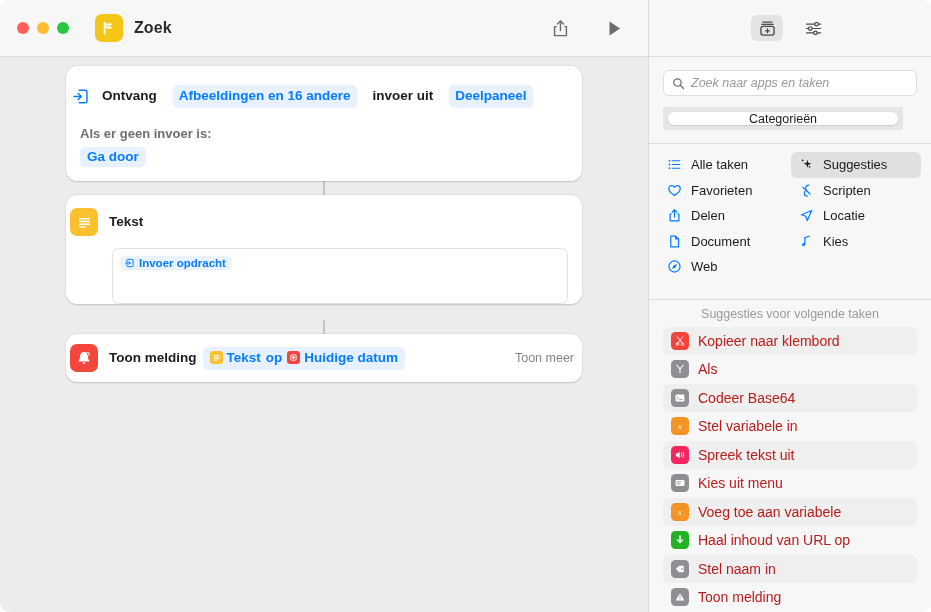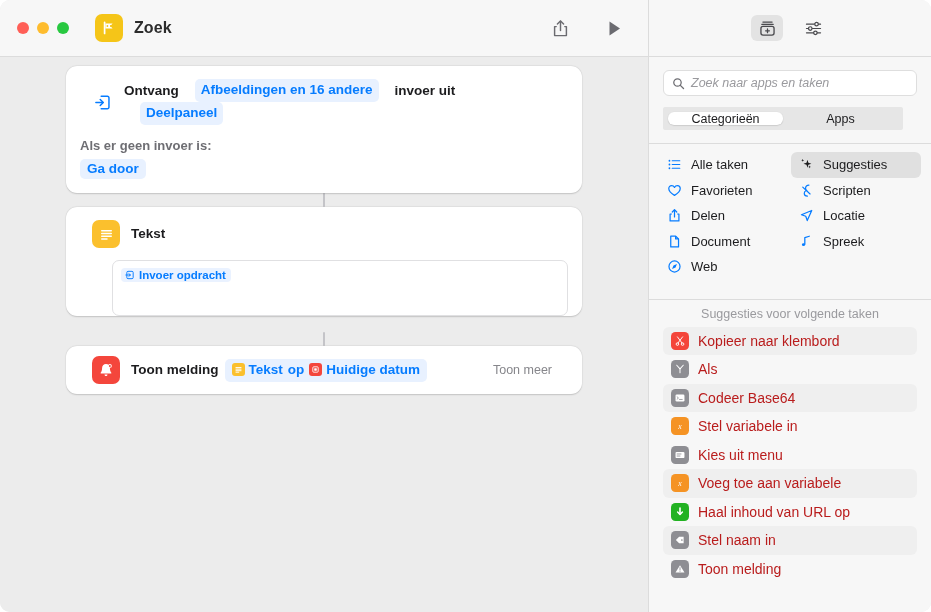--- a/index.html
+++ b/index.html
@@ -128,21 +128,21 @@
     width: 2px;
     height: 14px;
     background: #c4c4c8;
     margin: 0 auto;
     border-radius: 1px;
   }
 
   .card-row {
     display: flex;
     align-items: center;
-    padding: 0 26px;
+    padding: 0 4px;
     min-height: 34px;
   }
   .act-icon {
     width: 20px; height: 20px;
     flex: 0 0 20px;
     display: flex; align-items: center; justify-content: center;
   }
   .act-icon-lg {
     width: 28px; height: 28px;
     flex: 0 0 28px;
@@ -544,21 +544,20 @@
           <svg width="13" height="13" viewBox="0 0 14 14">
             <circle cx="5.9" cy="5.9" r="4.0" stroke="#6e6e73" stroke-width="1.35" fill="none"></circle>
             <path d="M9.0 9.0 L12.4 12.4" stroke="#6e6e73" stroke-width="1.45" stroke-linecap="round"></path>
           </svg>
           <span class="search-placeholder">Zoek naar apps en taken</span>
         </div>
       </div>
 
       <div class="segmented">
         <div class="seg active">Categorieën</div>
-        <div class="seg">Apps</div>
       </div>
 
       <div class="sidebar-divider"></div>
 
       <div class="cat-grid">
 
         <div class="cat-item">
           <span class="cat-icon">
             <svg width="15" height="15" viewBox="0 0 16 16">
               <circle cx="2.6" cy="4.0" r="0.95" fill="#067cff"></circle>
@@ -632,21 +631,21 @@
           <span class="cat-label">Document</span>
         </div>
 
         <div class="cat-item">
           <span class="cat-icon">
             <svg width="15" height="15" viewBox="0 0 16 16">
               <path d="M11.0 2.4 L6.2 3.8 V10.9" stroke="#067cff" stroke-width="1.35" fill="none" stroke-linecap="round" stroke-linejoin="round"></path>
               <ellipse cx="4.8" cy="11.4" rx="1.7" ry="1.45" fill="#067cff"></ellipse>
             </svg>
           </span>
-          <span class="cat-label">Spreek</span>
+          <span class="cat-label">Kies</span>
         </div>
 
         <div class="cat-item">
           <span class="cat-icon">
             <svg width="15" height="15" viewBox="0 0 16 16">
               <circle cx="8" cy="8" r="5.9" stroke="#067cff" stroke-width="1.3" fill="none"></circle>
               <path d="M10.6 5.4 L6.9 6.9 L5.4 10.6 L9.1 9.1 Z" fill="#067cff"></path>
             </svg>
           </span>
           <span class="cat-label">Web</span>
@@ -695,20 +694,30 @@
 
         <div class="sugg-item">
           <span class="sugg-icon si-orange">
             <svg width="12" height="12" viewBox="0 0 14 14">
               <text x="7" y="10.2" font-family="'Liberation Serif', serif" font-style="italic" font-size="9" fill="#ffffff" text-anchor="middle">x</text>
             </svg>
           </span>
           <span class="sugg-label">Stel variabele in</span>
         </div>
 
+        <div class="sugg-item alt">
+          <span class="sugg-icon si-pink">
+            <svg width="12" height="12" viewBox="0 0 14 14">
+              <path d="M6.6 3.0 L4.0 5.2 H2.2 V8.8 H4.0 L6.6 11.0 Z" fill="#ffffff"></path>
+              <path d="M8.6 5.2 C9.4 6.0 9.4 8.0 8.6 8.8" stroke="#ffffff" stroke-width="1.0" fill="none" stroke-linecap="round"></path>
+              <path d="M10.4 3.8 C11.9 5.2 11.9 8.8 10.4 10.2" stroke="#ffffff" stroke-width="1.0" fill="none" stroke-linecap="round"></path>
+            </svg>
+          </span>
+          <span class="sugg-label">Spreek tekst uit</span>
+        </div>
 
         <div class="sugg-item">
           <span class="sugg-icon si-gray">
             <svg width="12" height="12" viewBox="0 0 14 14">
               <rect x="1.8" y="3.4" width="10.4" height="7.2" rx="1.4" fill="#ffffff"></rect>
               <path d="M3.6 5.8 H8.2" stroke="#8e8e93" stroke-width="1.0" stroke-linecap="round"></path>
               <path d="M3.6 8.2 H7.0" stroke="#8e8e93" stroke-width="1.0" stroke-linecap="round"></path>
             </svg>
           </span>
           <span class="sugg-label">Kies uit menu</span>

